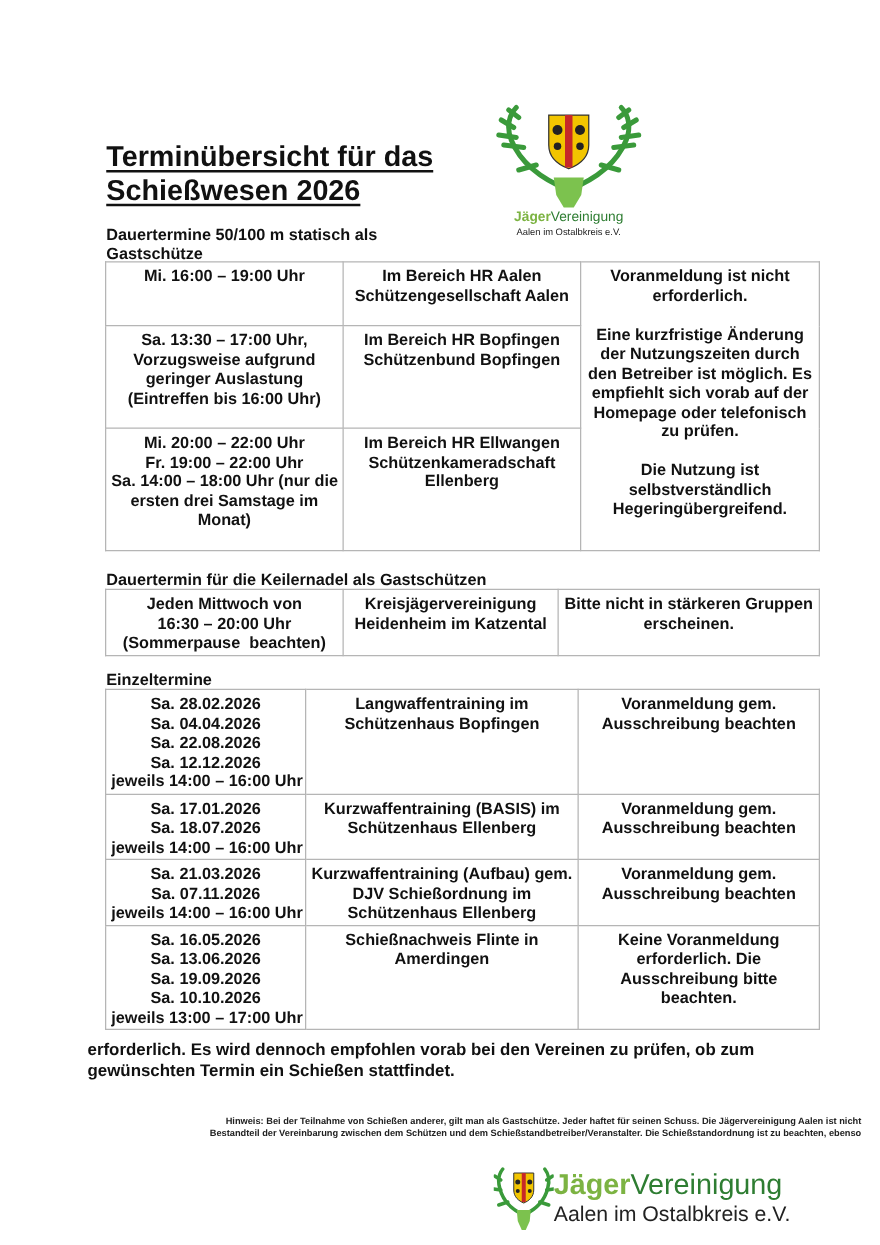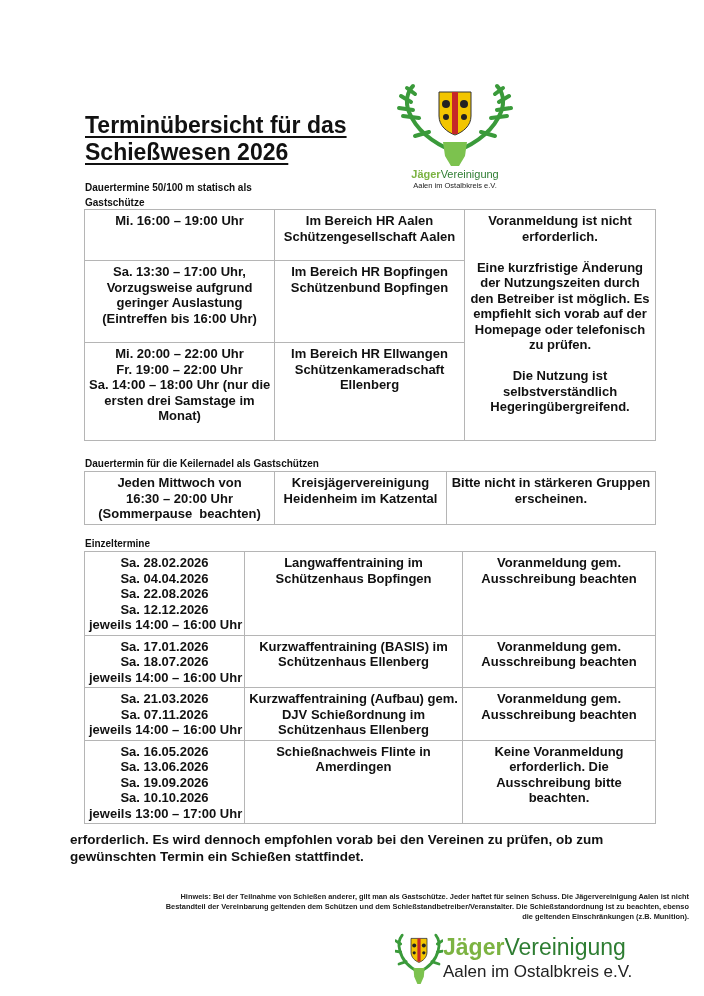--- a/index.html
+++ b/index.html
@@ -2,21 +2,21 @@
 <html><head>
   <meta charset="utf-8">
   <style>
     html, body { margin: 0; padding: 0; background: #ffffff; }
     body { width: 704px; height: 996px; position: relative; overflow: hidden;
            font-family: "Liberation Sans", sans-serif; color: #111; }
     .abs { position: absolute; }
     .title { left: 85px; top: 112px; font-size: 23px; font-weight: bold; line-height: 27px;
              text-decoration: underline; text-decoration-thickness: 2px; text-underline-offset: 3px; }
     .title span { display: block; }
-    .section-label { font-size: 10px; font-weight: bold; line-height: 15px; }
+    .section-label { font-size: 13px; font-weight: bold; line-height: 15px; }
     table.grid { position: absolute; border-collapse: collapse; table-layout: fixed; }
     table.grid td { border: 1px solid #b5b5b5; vertical-align: top; padding: 3px 4px 2px 4px;
                     font-size: 13px; font-weight: bold; line-height: 15.5px; text-align: center; }
     table.grid td .ln { display: block; white-space: nowrap; }
     .gap { display: block; height: 15.5px; }
     .closing { left: 70px; top: 832px; width: 600px; font-size: 13.5px; font-weight: bold; line-height: 16.5px; }
     .closing span { display: block; white-space: nowrap; }
     .hinweis { left: 69px; top: 892px; width: 620px; font-size: 7.4px; font-weight: bold; line-height: 10px; color: #222; }
     .hinweis span { display: block; white-space: nowrap; text-align: right; }
     .logo-top { left: 395px; top: 82px; width: 120px; height: 112px; }
@@ -238,22 +238,21 @@
 </tbody>
   </table>
 
 <div class="abs closing">
   <span>erforderlich. Es wird dennoch empfohlen vorab bei den Vereinen zu prüfen, ob zum</span>
   <span>gewünschten Termin ein Schießen stattfindet.</span>
 </div>
 
 <div class="abs hinweis">
   <span>Hinweis: Bei der Teilnahme von Schießen anderer, gilt man als Gastschütze. Jeder haftet für seinen Schuss. Die Jägervereinigung Aalen ist nicht</span>
-  <span>Bestandteil der Vereinbarung geltenden dem Schützen und dem Schießstandbetreiber/Veranstalter. Die Schießstandordnung ist zu beachten, ebenso</span>
-  <span>die geltenden Einschränkungen (z.B. Munition).</span>
+  <span>Bestandteil der Vereinbarung zwischen dem Schützen und dem Schießstandbetreiber/Veranstalter. Die Schießstandordnung ist zu beachten, ebenso</span>
 </div>
 
 <div class="abs logo-bottom">
   <svg width="48" height="56" viewBox="0 0 120 140" style="position:absolute;left:0;top:2px;">
     <g fill="none" stroke="#3a9a3a" stroke-width="7" stroke-linecap="round">
       <path d="M60 100 C38 90 18 72 12 46 C8 32 10 18 18 8"></path>
       <path d="M14 30 L2 22"></path>
         <path d="M14 50 L0 48"></path>
         <path d="M28 74 L10 80"></path>
       <path d="M60 100 C82 90 102 72 108 46 C112 32 110 18 102 8"></path>

